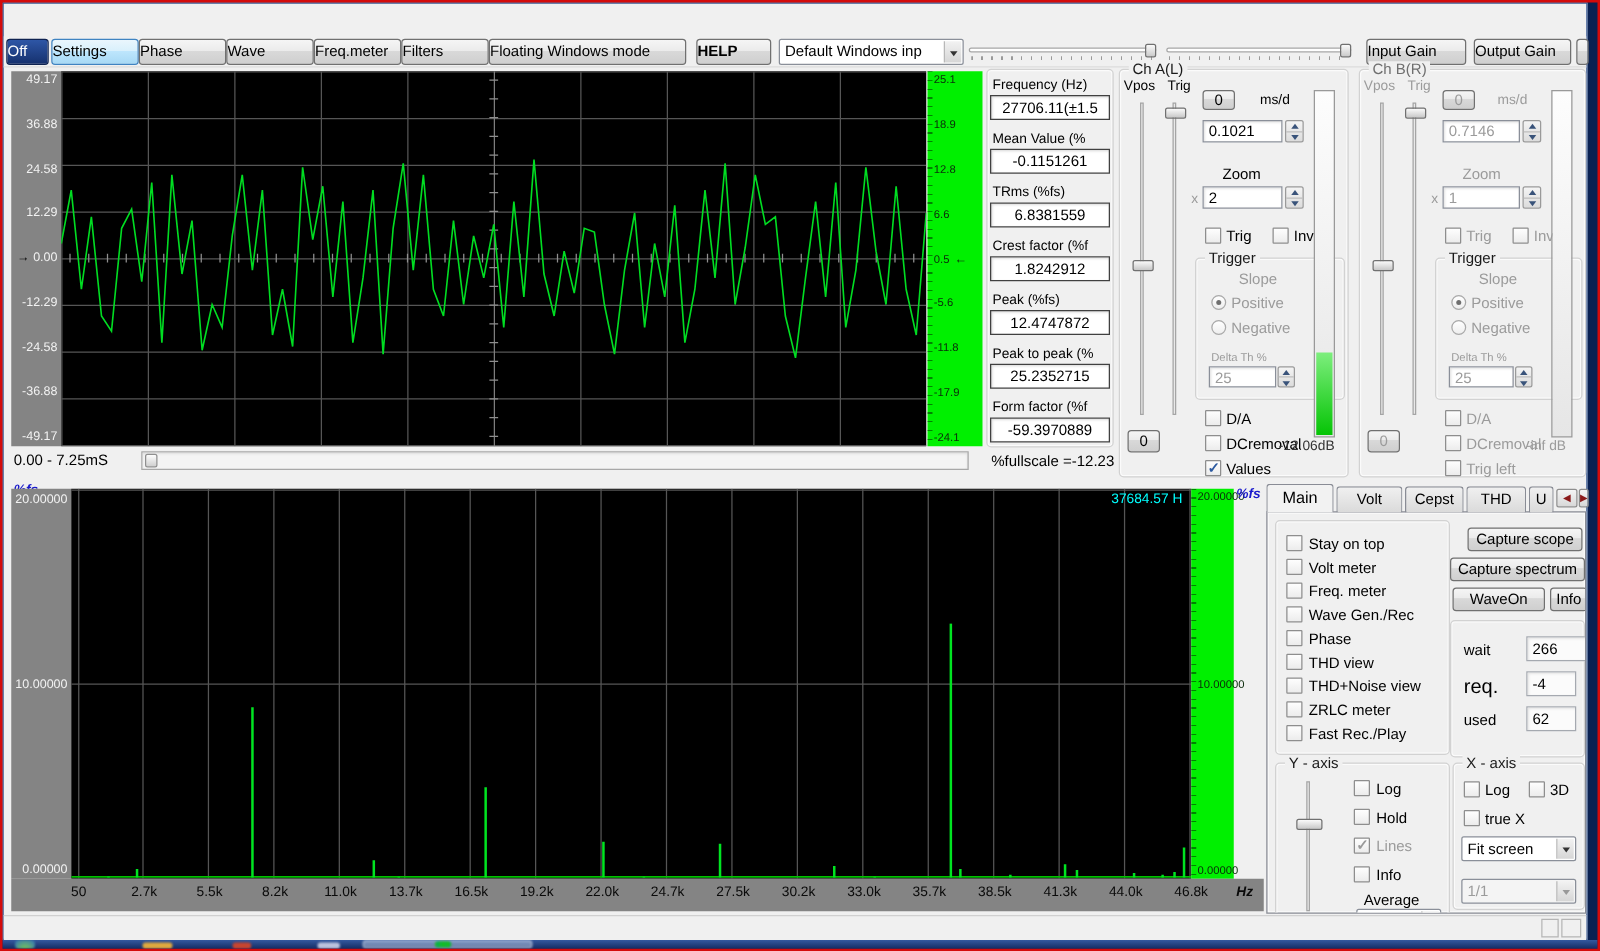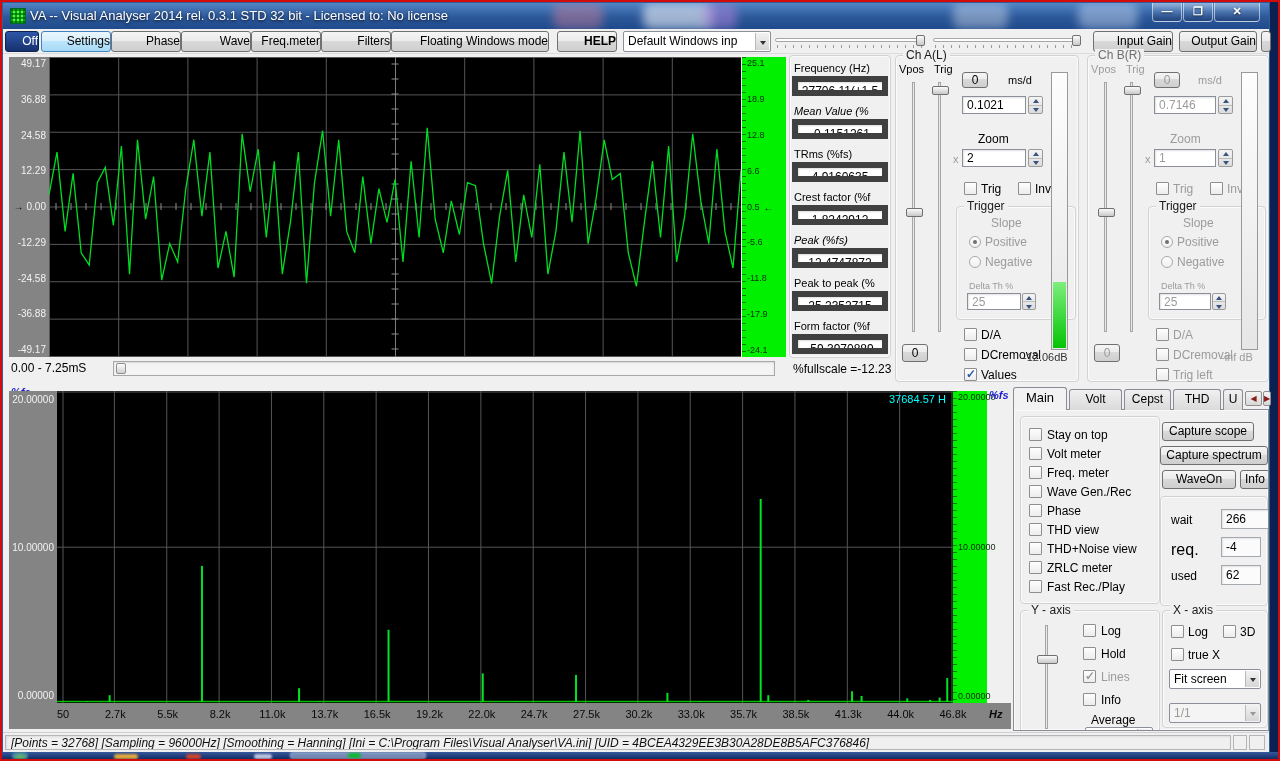--- a/index.html
+++ b/index.html
@@ -14,21 +14,21 @@
   .titlebar{position:absolute;left:0;top:0;right:0;height:26px;background:linear-gradient(#5285c6,#2c5899 55%,#1f4a8c);overflow:hidden}
   .blob{position:absolute;top:0;height:26px;border-radius:8px;filter:blur(5px)}
   .title-text{position:absolute;left:27px;top:5px;font-size:13px;color:#fff;text-shadow:0 1px 3px rgba(0,0,10,.85);white-space:nowrap}
   .va-icon{position:absolute;left:7px;top:5px;width:16px;height:16px;border:1px solid #063;
     background-image:repeating-linear-gradient(90deg,rgba(0,60,0,.55) 0 2px,transparent 2px 4px),repeating-linear-gradient(0deg,#0a0 0 2px,#4f4 2px 4px)}
   .wb{position:absolute;top:0;height:19px;border:1px solid rgba(255,255,255,.55);border-top:none;border-radius:0 0 4px 4px;
     background:linear-gradient(rgba(255,255,255,.38),rgba(255,255,255,.1) 45%,rgba(0,0,20,.18));color:#fff;text-align:center;
     font-size:11px;line-height:17px;font-weight:bold;text-shadow:0 1px 2px rgba(0,0,0,.6)}
   
   .toolbar{position:absolute;left:0;top:26px;right:0;height:25px;background:#f0f0f0;border-bottom:1px solid #dcdcdc}
-  .btn{position:absolute;top:2px;height:21px;border:1px solid #707070;border-radius:3px;font-size:12px;text-align:right;line-height:19px;color:#000;
+  .btn{position:absolute;top:2px;height:21px;border:1px solid #707070;border-radius:3px;font-size:12px;text-align:left;line-height:19px;color:#000;
     background:linear-gradient(#f5f5f5,#ebebeb 45%,#d9d9d9 46%,#cfcfcf);overflow:hidden;white-space:nowrap}
   .btn.navy{background:linear-gradient(#2e56a6,#16316e);color:#fff;border-color:#0e2250}
   .btn.hl{border-color:#3f83c1;background:linear-gradient(#eaf6fd,#d9f0fc 45%,#bee6fd 46%,#a7d9f5)}
   .btn.bold{font-weight:bold}
   .combo{position:absolute;background:#fff;border:1px solid #8a8f99;border-radius:2px;font-size:12px}
   .combo .ct{display:block;padding:2px 4px;margin-right:16px;overflow:hidden;white-space:nowrap}
   .combo .cbtn{position:absolute;right:1px;top:1px;bottom:1px;width:14px;background:linear-gradient(#f2f2f2,#d6d6d6);border-left:1px solid #b8b8b8}
   .combo .ar{position:absolute;right:4px;top:50%;margin-top:-1px;width:0;height:0;border:3.5px solid transparent;border-top:4px solid #333}
   .combo.dis{background:#f4f4f4}
   .combo.dis .ar{border-top-color:#999}
@@ -47,21 +47,21 @@
   .gbar .arr{color:#111}
   .unit{position:absolute;font-size:11px;font-weight:bold;font-style:italic;color:#1a1acc}
   .cursor-label{position:absolute;font-size:11px;color:#00ffff;white-space:nowrap;z-index:5}
   .xstrip{position:absolute;background:#848484}
   .xstrip span{position:absolute;top:5px;transform:translateX(-50%);font-size:11px;color:#0a0a0a}
   .hsb{position:absolute;border:1px solid #a8a8a8;background:#f4f4f4;box-shadow:inset 0 1px 2px rgba(0,0,0,.1)}
   .hsb .thumb{position:absolute;left:2px;top:1px;bottom:1px;width:10px;background:linear-gradient(#fdfdfd,#d0d0d0);border:1px solid #8f8f8f;border-radius:2px}
   
   .grp{position:absolute;border:1px solid #d2d2d2;border-radius:4px;box-shadow:inset 0 0 0 1px #fbfbfb}
   .grp>.leg{position:absolute;top:-7px;left:7px;background:#f0f0f0;padding:0 3px;font-size:12px;color:#1a1a1a;line-height:12px}
-  .vbox{position:absolute;background:#fff;border:6px solid #404040;box-shadow:inset 1px 1px 2px rgba(0,0,0,.14);font-size:12px;text-align:center;overflow:hidden;white-space:nowrap;line-height:18px}
+  .vbox{position:absolute;background:#fff;border:1px solid #404040;box-shadow:inset 1px 1px 2px rgba(0,0,0,.14);font-size:12px;text-align:center;overflow:hidden;white-space:nowrap;line-height:18px}
   .tin{position:absolute;background:#fff;border:1px solid #8a8f99;box-shadow:inset 1px 1px 2px rgba(0,0,0,.12);font-size:12px;padding:1px 4px;line-height:14px;overflow:hidden;white-space:nowrap}
   .tin.dis{color:#9b9b9b}
   .spin{position:absolute;display:flex;flex-direction:column;border:1px solid #9a9a9a;background:linear-gradient(#f4f4f4,#dcdcdc);border-radius:2px}
   .spin b{flex:1;position:relative}
   .spin b+b{border-top:1px solid #bdbdbd}
   .spin b::after{content:"";position:absolute;left:50%;top:50%;width:0;height:0;border:3px solid transparent;margin-left:-3px}
   .spin b.up::after{border-bottom:4px solid #39537a;margin-top:-5px}
   .spin b.dn::after{border-top:4px solid #39537a;margin-top:-1px}
   .cb{position:absolute;width:13px;height:13px;background:linear-gradient(#fefefe,#ececec);border:1px solid #8e8e8e;border-radius:1px}
   .cb.on::after{content:"✓";position:absolute;left:1px;top:-2px;font-size:12px;font-weight:bold;color:#2c5aa0}
@@ -94,32 +94,20 @@
   .taskbar{position:absolute;left:2px;right:2px;bottom:2px;height:7px;background:linear-gradient(#35599f,#142c63);overflow:hidden}
   .tkblob{position:absolute;border-radius:3px;filter:blur(1px)}
 </style>
 </head>
 <body>
 
 <div class="screen">
 
   <div class="win">
 
-    <div class="titlebar">
-      <div class="blob" style="left:550px;width:50px;background:rgba(230,130,150,.4)"></div>
-      <div class="blob" style="left:640px;width:70px;background:rgba(255,255,255,.55)"></div>
-      <div class="blob" style="left:700px;width:34px;background:rgba(170,130,215,.55)"></div>
-      <div class="blob" style="left:950px;width:55px;background:rgba(255,255,255,.35)"></div>
-      <div class="blob" style="left:1075px;width:60px;background:rgba(225,238,255,.4)"></div>
-      <span class="va-icon"></span>
-      <span class="title-text">VA -- Visual Analyser 2014 rel. 0.3.1 STD 32 bit - Licensed to: No license</span>
-      <span class="wb" style="left:1149px;width:30px">—</span>
-      <span class="wb" style="left:1180px;width:30px">❐</span>
-      <span class="wb" style="left:1211px;width:46px">✕</span>
-    </div>
 
     <div class="toolbar">
       <span class="btn navy" style="left:2px;width:34px">Off</span>
       <span class="btn hl" style="left:38px;width:70px">Settings</span>
       <span class="btn" style="left:108px;width:70px">Phase</span>
       <span class="btn" style="left:178px;width:70px">Wave</span>
       <span class="btn" style="left:248px;width:70px">Freq.meter</span>
       <span class="btn" style="left:318px;width:70px">Filters</span>
       <span class="btn" style="left:388px;width:158px">Floating Windows mode</span>
       <span class="btn bold" style="left:554px;width:60px">HELP</span>
@@ -300,27 +288,27 @@
     <span class="lab" style="left:8px;top:358px;font-size:12px">0.00 - 7.25mS</span>
     <div class="hsb" style="left:110px;top:358px;width:662px;height:15px">
       <span class="thumb"></span>
     </div>
     <span class="lab" style="left:790px;top:359px;font-size:12px">%fullscale =-12.23</span>
 
     <div class="grp" style="left:786px;top:52px;width:102px;height:303px;overflow:hidden">
       <div id="meas-rows">
           <span class="lab" style="left: 4px; top: 6px; font-size: 11px;">Frequency (Hz)</span>
           <span class="vbox" style="left: 2px; top: 20px; width: 96px; height: 20px;">27706.11(±1.5</span>
-          <span class="lab" style="left: 4px; top: 49px; font-size: 11px; font-style: italic;">Mean Value (%</span>
+          <span class="lab" style="left: 4px; top: 49px; font-size: 11px;">Mean Value (%</span>
           <span class="vbox" style="left: 2px; top: 63px; width: 96px; height: 20px;">-0.1151261</span>
           <span class="lab" style="left: 4px; top: 92px; font-size: 11px;">TRms (%fs)</span>
-          <span class="vbox" style="left: 2px; top: 106px; width: 96px; height: 20px;">4.9160635</span>
+          <span class="vbox" style="left: 2px; top: 106px; width: 96px; height: 20px;">6.8381559</span>
           <span class="lab" style="left: 4px; top: 135px; font-size: 11px;">Crest factor (%f</span>
           <span class="vbox" style="left: 2px; top: 149px; width: 96px; height: 20px;">1.8242912</span>
-          <span class="lab" style="left: 4px; top: 178px; font-size: 11px; font-style: italic;">Peak (%fs)</span>
+          <span class="lab" style="left: 4px; top: 178px; font-size: 11px;">Peak (%fs)</span>
           <span class="vbox" style="left: 2px; top: 192px; width: 96px; height: 20px;">12.4747872</span>
           <span class="lab" style="left: 4px; top: 221px; font-size: 11px;">Peak to peak (%</span>
           <span class="vbox" style="left: 2px; top: 235px; width: 96px; height: 20px;">25.2352715</span>
           <span class="lab" style="left: 4px; top: 264px; font-size: 11px;">Form factor (%f</span>
           <span class="vbox" style="left: 2px; top: 278px; width: 96px; height: 20px;">-59.3970889</span>
         </div>
     </div>
 
     <div class="grp" style="left:892px;top:52px;width:184px;height:327px">
       <span class="leg">Ch A(L)</span>
@@ -564,21 +552,21 @@
           <div class="cbrow">
             <span class="cb inline"></span>
             <span class="cblab">ZRLC meter</span>
           </div>
           <div class="cbrow">
             <span class="cb inline"></span>
             <span class="cblab">Fast Rec./Play</span>
           </div>
         </div>
 
-      <span class="sbtn" style="left:148px;top:12px;width:92px;height:19px">Capture scope</span>
+      <span class="sbtn" style="left:160px;top:12px;width:92px;height:19px">Capture scope</span>
       <span class="sbtn" style="left:146px;top:36px;width:108px;height:19px">Capture spectrum</span>
       <span class="sbtn" style="left:148px;top:60px;width:74px;height:19px">WaveOn</span>
       <span class="sbtn" style="left:226px;top:60px;width:30px;height:19px">Info</span>
 
       <div class="grp" style="left:146px;top:86px;width:108px;height:110px">
         <span class="lab" style="left:10px;top:16px;font-size:12px">wait</span>
         <span class="fieldbox" style="left:60px;top:12px;width:48px;height:20px">266</span>
         <span class="lab" style="left:10px;top:44px;font-size:16px">req.</span>
         <span class="fieldbox" style="left:60px;top:40px;width:40px;height:20px">-4</span>
         <span class="lab" style="left:10px;top:72px;font-size:12px">used</span>
@@ -629,21 +617,20 @@
         </span>
         <span class="combo dis" style="left:6px;top:92px;width:92px;height:20px">
           <span class="ct gray">1/1</span>
           <span class="cbtn"></span>
             <span class="ar"></span>
         </span>
       </div>
     </div>
 
     <div class="statusbar" style="left:0;top:729px;right:0;height:20px">
-      <span class="stbox">[Points = 32768]  [Sampling = 96000Hz]  [Smoothing = Hanning]  [Ini = C:\Program Files\Visual Analyser\VA.ini]  [UID = 4BCEA4329EE3B30A28DE8B5AFC376846]</span>
       <span class="stcell" style="right:22px;width:14px"></span>
       <span class="stcell" style="right:4px;width:16px"></span>
     </div>
   </div>
 
   <div class="taskbar">
     <span class="tkblob" style="left:10px;top:0;width:16px;height:7px;background:radial-gradient(circle at 50% 120%,#7fd24a,#2f6fbe)"></span>
     <span class="tkblob" style="left:112px;top:2px;width:24px;height:5px;background:#e0a93e"></span>
     <span class="tkblob" style="left:184px;top:2px;width:15px;height:5px;background:#c8452f"></span>
     <span class="tkblob" style="left:252px;top:2px;width:18px;height:5px;background:rgba(240,240,255,.75)"></span>

